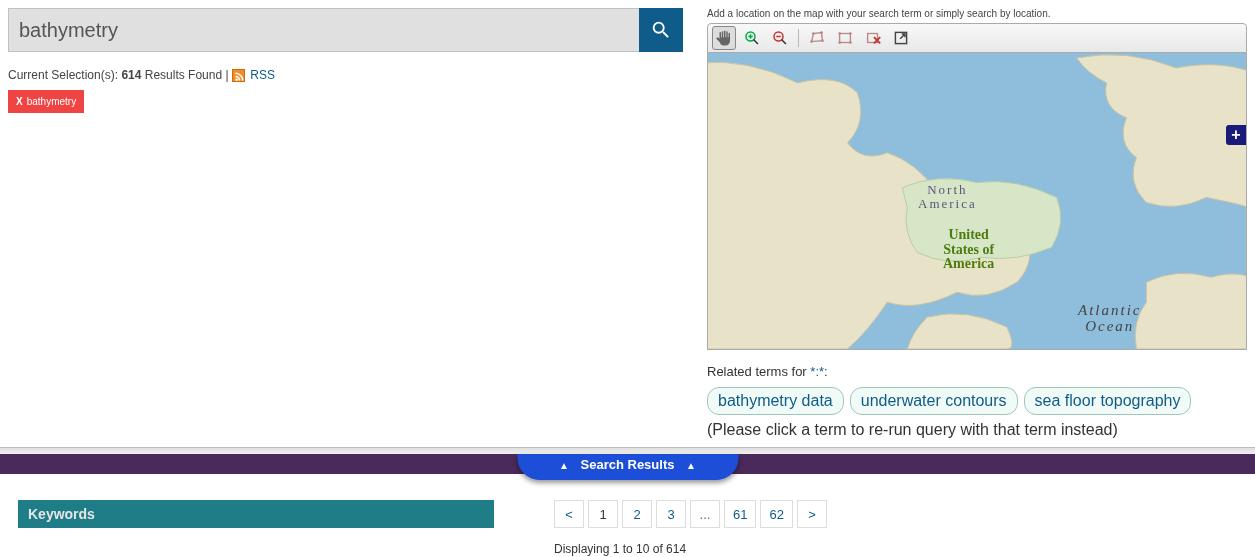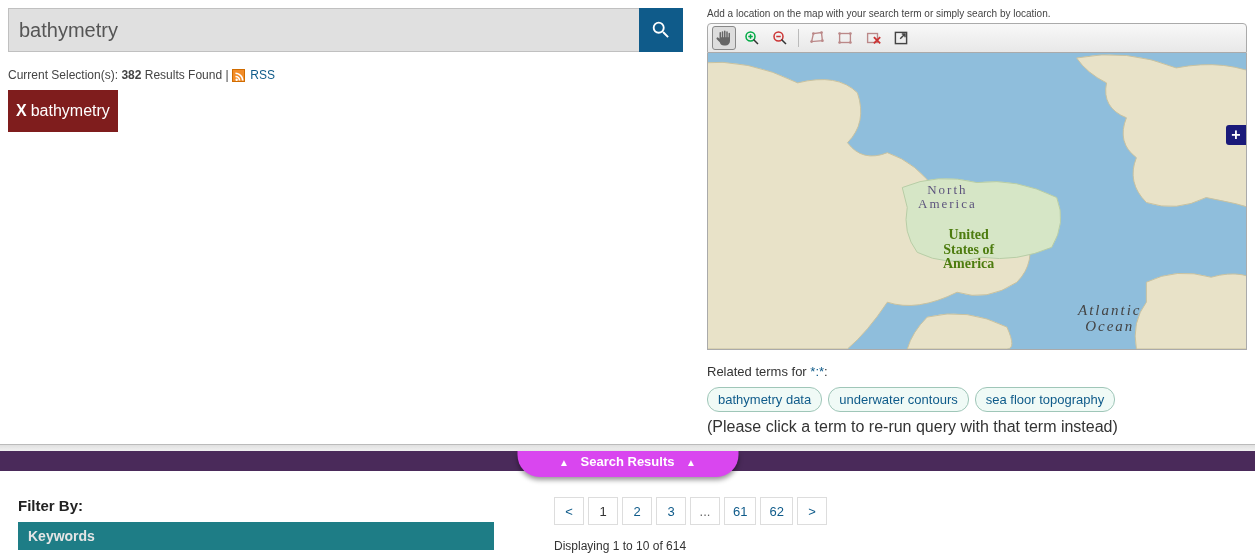--- a/index.html
+++ b/index.html
@@ -7,43 +7,43 @@
 .top-section { display: flex; padding: 8px; gap: 24px; }
 .left-col { width: 685px; }
 .search-bar { display: flex; height: 44px; }
 .search-input { flex: 1; background: #e0e0e0; border: 1px solid #c0c0c0; border-right: none; font-size: 20px; color: #555; padding: 6px 10px; outline: none; }
 .search-btn { width: 44px; background: #0f5b8a; border: none; display: flex; align-items: center; justify-content: center; cursor: pointer; }
 .search-btn svg { fill: #fff; }
 .selection-line { margin-top: 16px; font-size: 12px; color: #444; }
 .selection-line .bold { font-weight: bold; }
 .selection-line a { color: #0f5b8a; text-decoration: none; }
 .rss-icon { display: inline-block; width: 13px; height: 13px; background: #f28c28; color: #fff; font-size: 9px; line-height: 13px; text-align: center; vertical-align: middle; margin-right: 2px; border: 1px solid #d06c00; }
-.chip { display: inline-block; background: #7f1d1d; color: #fff; font-size: 16px; padding: 12px 8px; margin-top: 8px; cursor: pointer; }
+.chip { display: inline-block; background: #ef4444; color: #fff; font-size: 10px; padding: 6px 8px; margin-top: 8px; cursor: pointer; }
 .chip .x { font-weight: bold; margin-right: 4px; }
 .right-col { width: 540px; }
 .map-hint { font-size: 10px; color: #444; margin-bottom: 4px; }
 .map-toolbar { background: linear-gradient(#f8f8f8,#e8e8e8); border: 1px solid #aaa; border-radius: 4px 4px 0 0; padding: 2px 4px; display: flex; align-items: center; gap: 4px; height: 30px; position: relative; z-index: 2; }
 .tool-btn { width: 24px; height: 24px; border: 1px solid transparent; display: flex; align-items: center; justify-content: center; cursor: pointer; border-radius: 3px; }
 .tool-btn.active { border-color: #888; background: #ddd; }
 .tool-sep { width: 1px; height: 18px; background: #bbb; margin: 0 2px; }
 .map-container { position: relative; width: 540px; height: 297px; border: 1px solid #aaa; border-top: none; overflow: hidden; }
 .map-svg { width: 100%; height: 100%; display: block; }
 .map-label { position: absolute; font-family: Georgia, 'Times New Roman', serif; color: #333; text-align: center; line-height: 1.05; }
 .map-label.na { left: 210px; top: 130px; font-size: 13px; letter-spacing: 2px; color: #5d547d; }
 .map-label.usa { left: 235px; top: 175px; font-size: 14px; font-weight: bold; color: #4d7c0f;}
 .map-label.ao { left: 370px; top: 250px; font-size: 15px; letter-spacing: 2px; font-style: italic; color: #444; }
 .plus-badge { position: absolute; right: 0; top: 72px; width: 20px; height: 20px; background: #1a1a7a; color: #fff; font-weight: bold; font-size: 16px; text-align: center; line-height: 20px; border-radius: 3px 0 0 3px; cursor: pointer; }
 .related-line { margin-top: 14px; font-size: 13px; color: #333; }
 .related-line .rq { color: #0f5b8a; }
 .term-pills { margin-top: 8px; display: flex; gap: 6px; flex-wrap: wrap; }
-.term-pill { border: 1px solid #9fc6b8; background: #f0faf6; color: #0f5b8a; font-size: 13px; padding: 4px 10px; border-radius: 12px; cursor: pointer; }
+.term-pill { border: 1px solid #9fc6b8; background: #f0faf6; color: #0f5b8a; font-size: 16px; padding: 4px 10px; border-radius: 12px; cursor: pointer; }
 .term-note { font-size: 16px; margin-top: 6px; color: #333; }
 .divider-top { height: 7px; background: linear-gradient(#e0e0e0,#f0f0f0); border-top: 1px solid #bbb; }
 .results-bar { background: #4a2a5a; height: 20px; position: relative; }
-.results-tab { position: absolute; left: 50%; transform: translateX(-50%); top: 0; background: #d946ef; color: #fff; font-weight: bold; font-size: 13px; padding: 3px 34px 8px; border-radius: 0 0 22px 22px; white-space: nowrap; box-shadow: 0 3px 5px rgba(0,0,0,0.4); }
+.results-tab { position: absolute; left: 50%; transform: translateX(-50%); top: 0; background: #1d4ed8; color: #fff; font-weight: bold; font-size: 13px; padding: 3px 34px 8px; border-radius: 0 0 22px 22px; white-space: nowrap; box-shadow: 0 3px 5px rgba(0,0,0,0.4); }
 .results-tab .chev { font-size: 10px; margin: 0 8px; vertical-align: middle; }
 .results-body { display: flex; padding: 26px 18px 0; gap: 60px; }
 .filter-col { width: 476px; }
 .filter-heading { font-weight: bold; font-size: 15px; color: #222; margin-bottom: 8px; }
 .facet-header { background: #1e7d86; color: #e5e5e5; font-weight: bold; padding: 6px 10px; font-size: 14px; }
 .results-col { flex: 1; }
 .pagination { display: flex; gap: 4px; }
 .page-btn { border: 1px solid #ddd; min-width: 30px; height: 28px; display: flex; align-items: center; justify-content: center; padding: 0 8px; font-size: 13px; color: #0f5b8a; cursor: pointer; background: #fff; }
 .page-btn.current { color: #333; cursor: default; }
 .page-btn.ellipsis { border-color: #ddd; color: #666; cursor: default; }
@@ -56,21 +56,21 @@
   <div class="left-col">
     <div class="search-bar">
       <input class="search-input" value="bathymetry" style="">
       <button class="search-btn">
         <svg width="22" height="22" viewBox="0 0 24 24">
             <path d="M15.5 14h-.79l-.28-.27A6.471 6.471 0 0016 9.5 6.5 6.5 0 109.5 16a6.471 6.471 0 004.23-1.57l.27.28v.79l5 4.99L20.49 19l-4.99-5zm-6 0C7.01 14 5 11.99 5 9.5S7.01 5 9.5 5 14 7.01 14 9.5 11.99 14 9.5 14z"></path>
           </svg>
       </button>
     </div>
     <div class="selection-line">
-      <span>Current Selection(s): </span><span class="bold">382</span><span> Results Found | </span>
+      <span>Current Selection(s): </span><span class="bold">614</span><span> Results Found | </span>
       <span class="rss-icon">
         <svg width="13" height="13" viewBox="0 0 16 16" style="display:block">
             <path fill="#fff" d="M3 12a1.5 1.5 0 103 0 1.5 1.5 0 00-3 0zM3 7v2a4 4 0 014 4h2a6 6 0 00-6-6zM3 3v2a8 8 0 018 8h2C13 7.48 8.52 3 3 3z"></path>
           </svg>
       </span>
       <a href="#">RSS</a>
     </div>
     <div class="chip">
       <span class="x">X</span><span>bathymetry</span>
     </div>
@@ -169,21 +169,20 @@
 <div class="results-bar">
   <div class="results-tab">
     <span class="chev">▲</span>
     <span>Search Results</span>
     <span class="chev">▲</span>
   </div>
 </div>
 
 <div class="results-body">
   <div class="filter-col">
-    <div class="filter-heading">Filter By:</div>
     <div class="facet-header">Keywords</div>
   </div>
   <div class="results-col">
     <div class="pagination">
       <div class="page-btn">&lt;</div>
       <div class="page-btn current">1</div>
       <div class="page-btn">2</div>
       <div class="page-btn">3</div>
       <div class="page-btn ellipsis">...</div>
       <div class="page-btn">61</div>

